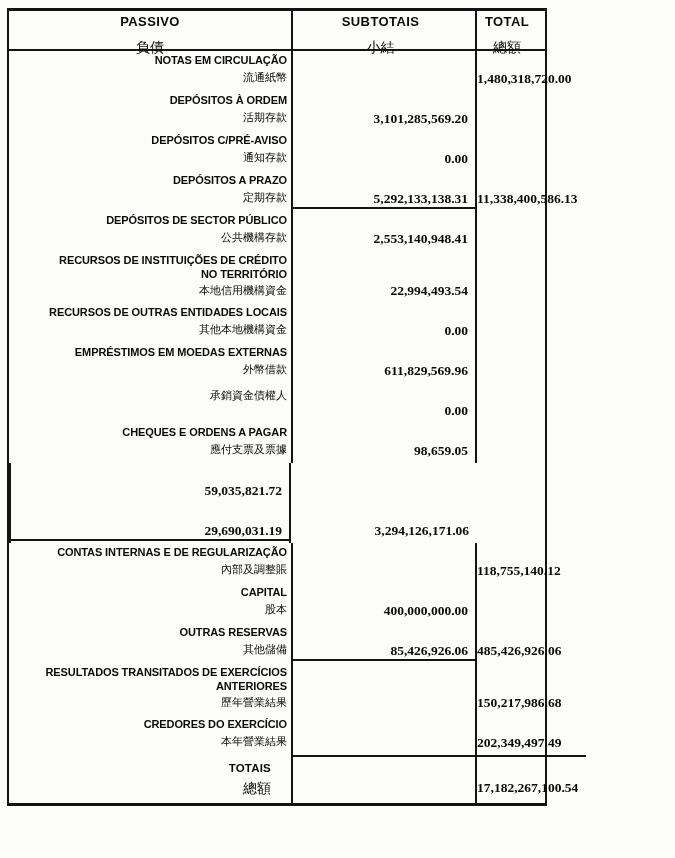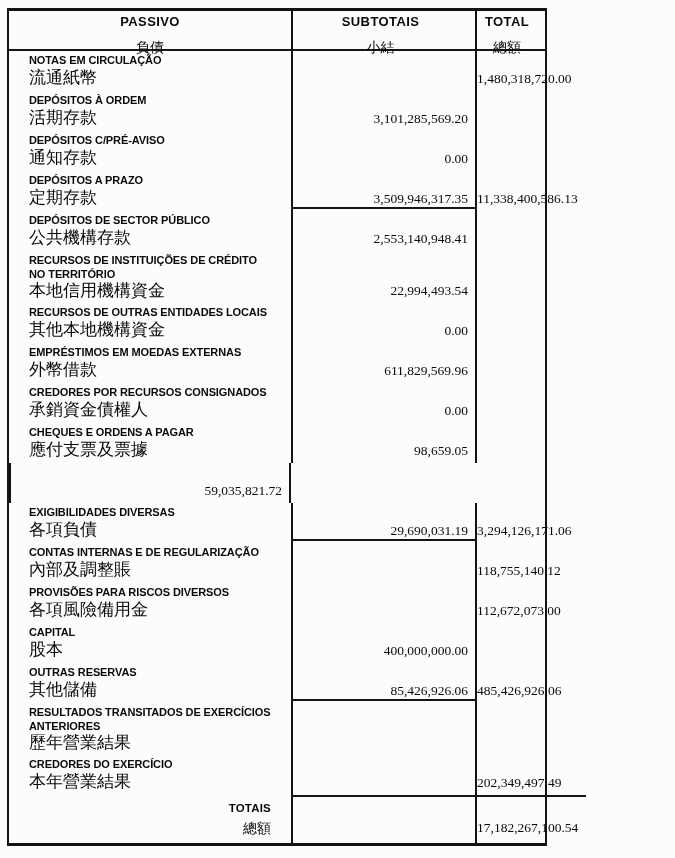--- a/index.html
+++ b/index.html
@@ -16,27 +16,27 @@
   .row { display:grid; grid-template-columns:282px 186px 1fr; }
   
   .c2 { border-left:2px solid #141414; border-right:2px solid #141414; box-sizing:border-box; }
   
   .hdr { height:38px; border-bottom:2px solid #141414; }
   .hdr .hc { text-align:center; padding-top:3px; box-sizing:border-box; }
   .hpt { font-size:13px; font-weight:bold; letter-spacing:.4px; }
   .hzh { font-size:14px; font-family:"Liberation Serif", serif; margin-top:10px; }
   
   .item { min-height:40px; }
-  .item .c1 { padding:3px 4px 2px 20px; box-sizing:border-box; }
+  .item .c1 { padding:3px 4px 2px 7px; box-sizing:border-box;text-align:right; }
   .cap { font-size:11px; font-weight:bold; line-height:13.5px; letter-spacing:-0.1px; white-space:pre-line; }
-  .zh  { font-size:17px; line-height:20px; font-family:Liberation Serif, serif; }
+  .zh  { font-size:11px; line-height:20px; font-family:Liberation Mono, monospace; }
   .c2, .c3 { display:flex; align-items:flex-end; justify-content:flex-end; }
   .c2 { padding:0 7px 4px 0; position:relative; }
   .c3 { padding:0 8px 4px 0; }
-  .val { font-family:"Liberation Serif", serif; font-weight:normal; font-size:13.5px; line-height:16px; white-space:nowrap;text-align:center; }
+  .val { font-family:"Liberation Serif", serif; font-weight:bold; font-size:13.5px; line-height:16px; white-space:nowrap;text-align:center; }
   
   .row.rule .c2::after {
     content:""; position:absolute; left:0; right:0; bottom:2px;
     border-bottom:2px solid #141414;
   }
   
   .totals { height:48px; }
   .totals .c1 { text-align:right; padding:7px 20px 0 0; box-sizing:border-box; }
   .tpt { font-size:11.5px; font-weight:bold; letter-spacing:.2px; }
   .tzh { font-size:14px; font-family:"Liberation Serif", serif; margin-top:6px; }
@@ -103,21 +103,21 @@
       <span class="val"></span>
     </div>
   </div>
 
   <div class="row item rule">
     <div class="c1">
       <div class="cap">DEPÓSITOS A PRAZO</div>
       <div class="zh">定期存款</div>
     </div>
     <div class="c2">
-      <span class="val">3,509,946,317.35</span>
+      <span class="val">5,292,133,138.31</span>
     </div>
     <div class="c3">
       <span class="val">11,338,400,586.13</span>
     </div>
   </div>
 
   <div class="row item">
     <div class="c1">
       <div class="cap">DEPÓSITOS DE SECTOR PÚBLICO</div>
       <div class="zh">公共機構存款</div>
@@ -165,21 +165,20 @@
     <div class="c2">
       <span class="val">611,829,569.96</span>
     </div>
     <div class="c3">
       <span class="val"></span>
     </div>
   </div>
 
   <div class="row item">
     <div class="c1">
-      <div class="cap">CREDORES POR RECURSOS CONSIGNADOS</div>
       <div class="zh">承銷資金債權人</div>
     </div>
     <div class="c2">
       <span class="val">0.00</span>
     </div>
     <div class="c3">
       <span class="val"></span>
     </div>
   </div>
 
@@ -199,24 +198,20 @@
   <div class="row item">
     <div class="c2">
       <span class="val">59,035,821.72</span>
     </div>
     <div class="c3">
       <span class="val"></span>
     </div>
   </div>
 
   <div class="row item rule">
-    <div class="c1">
-      <div class="cap">EXIGIBILIDADES DIVERSAS</div>
-      <div class="zh">各項負債</div>
-    </div>
     <div class="c2">
       <span class="val">29,690,031.19</span>
     </div>
     <div class="c3">
       <span class="val">3,294,126,171.06</span>
     </div>
   </div>
 
   <div class="row item">
     <div class="c1">
@@ -224,32 +219,20 @@
       <div class="zh">內部及調整賬</div>
     </div>
     <div class="c2">
       <span class="val"></span>
     </div>
     <div class="c3">
       <span class="val">118,755,140.12</span>
     </div>
   </div>
 
-  <div class="row item">
-    <div class="c1">
-      <div class="cap">PROVISÕES PARA RISCOS DIVERSOS</div>
-      <div class="zh">各項風險備用金</div>
-    </div>
-    <div class="c2">
-      <span class="val"></span>
-    </div>
-    <div class="c3">
-      <span class="val">112,672,073.00</span>
-    </div>
-  </div>
 
   <div class="row item">
     <div class="c1">
       <div class="cap">CAPITAL</div>
       <div class="zh">股本</div>
     </div>
     <div class="c2">
       <span class="val">400,000,000.00</span>
     </div>
     <div class="c3">
@@ -271,20 +254,23 @@
   </div>
 
   <div class="row item">
     <div class="c1">
       <div class="cap">RESULTADOS TRANSITADOS DE EXERCÍCIOS
 ANTERIORES</div>
       <div class="zh">歷年營業結果</div>
     </div>
     <div class="c2">
       <span class="val"></span>
+    </div>
+    <div class="c3">
+      <span class="val">150,217,986.68</span>
     </div>
   </div>
 
   <div class="row item">
     <div class="c1">
       <div class="cap">CREDORES DO EXERCÍCIO</div>
       <div class="zh">本年營業結果</div>
     </div>
     <div class="c2">
       <span class="val"></span>

